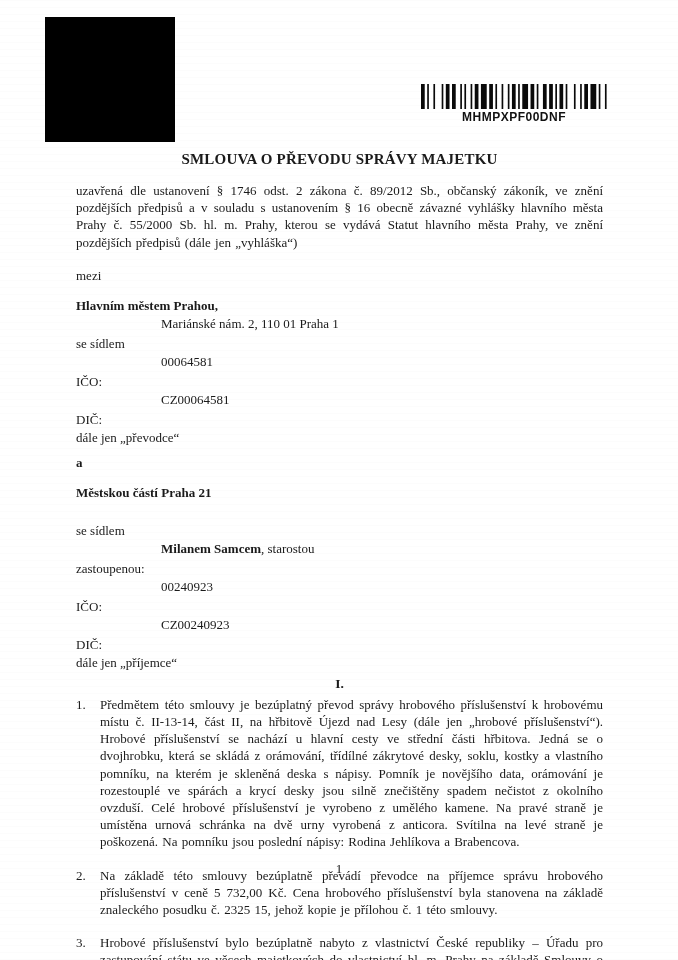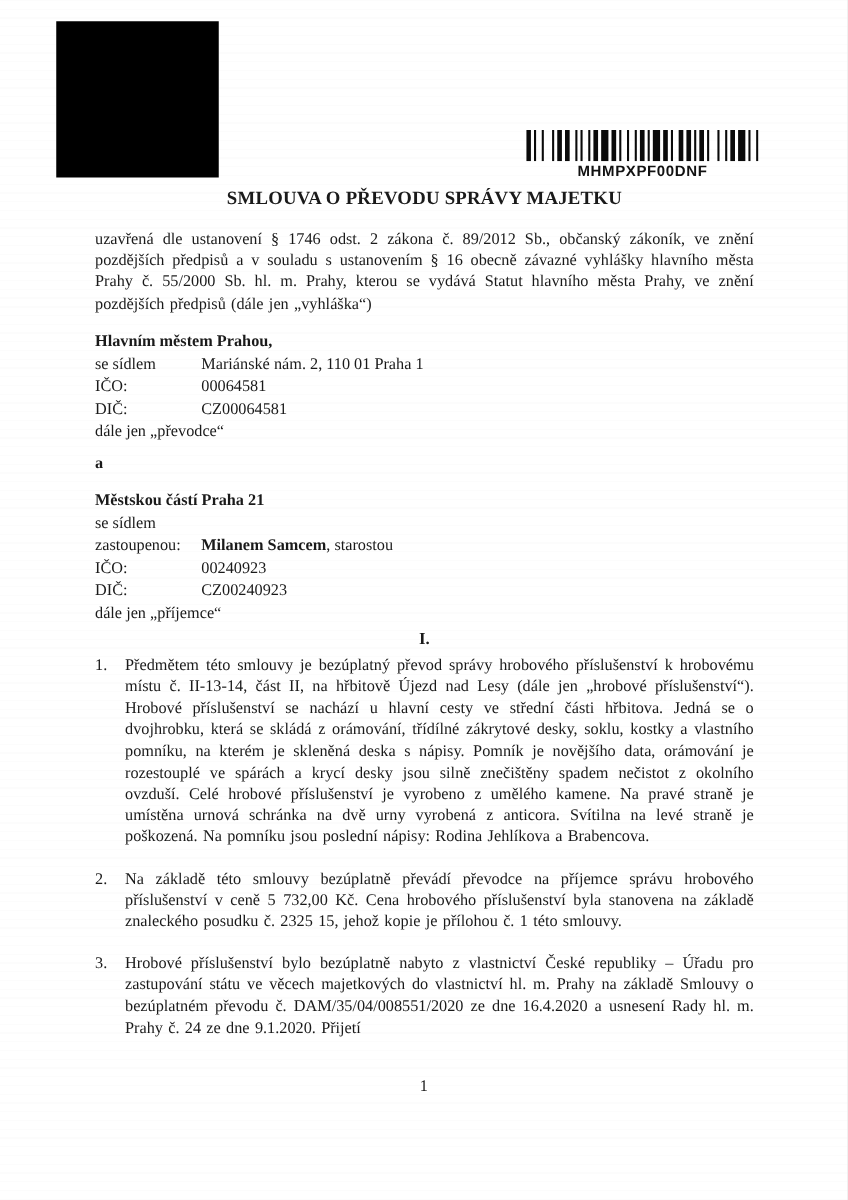--- a/index.html
+++ b/index.html
@@ -11,21 +11,21 @@
     background:#ffffff;
     background-image: repeating-linear-gradient(180deg, rgba(0,0,0,0.012) 0 1px, transparent 1px 7px);
     font-family:"Liberation Serif", serif;
     color:#1a1a1a;
     overflow:hidden;
   }
   .redaction-box {
     position:absolute; left:45px; top:17px;
     width:130px; height:125px; background:#000;
   }
-  .stamp { position:absolute; left:421px; top:104px; width:186px; }
+  .stamp { position:absolute; left:421px; top:84px; width:186px; }
   .barcode { width:186px; height:25px; display:block; }
   .barcode rect { fill:#0a0a0a; }
   .barcode-value {
     text-align:center;
     font-family:"Liberation Sans", sans-serif;
     font-weight:bold; font-size:12px; letter-spacing:0.5px;
     margin-top:1px; color:#111;
   }
   .stejnopis-line {
     display:flex; justify-content:flex-end; align-items:center;
@@ -40,21 +40,21 @@
   .title { text-align:center; font-weight:bold; font-size:15px; line-height:20px; letter-spacing:0.2px; }
   .preamble {
     margin-top:13px; text-align:justify;
     font-size:13px; line-height:17.2px;
     word-spacing:1px;
   }
   .mezi { margin-top:16px; font-size:13px; line-height:17px; }
   .party { margin-top:13px; font-size:13px; line-height:18px; }
   .party-name { font-weight:bold; }
   .party-row { display:flex; }
-  .row-label { flex:0 0 85px; }
+  .row-label { flex:0 0 85px;margin-top:20px; }
   .row-value .b { font-weight:bold; }
   .alias-line .b { font-weight:normal; }
   .and-sep { margin-top:7px; font-weight:bold; font-size:13px; line-height:17px; }
   .section-heading { margin-top:3px; text-align:center; font-weight:bold; font-size:13.5px; line-height:17px; }
   .clauses { margin-top:4px; }
   .clause { display:flex; margin-bottom:16px; font-size:13px; line-height:17.2px; }
   .clause-num { flex:0 0 24px; }
   .clause-text { flex:1; text-align:justify; word-spacing:1px; }
   .page-number {
     position:absolute; left:0; top:861px; width:100%;
@@ -104,20 +104,21 @@
       </svg>
     <div class="barcode-value">MHMPXPF00DNF</div>
   </div>
 
   <div class="content">
 
     <div class="title">SMLOUVA O PŘEVODU SPRÁVY MAJETKU</div>
 
     <p class="preamble">uzavřená dle ustanovení § 1746 odst. 2 zákona č. 89/2012 Sb., občanský zákoník, ve znění pozdějších předpisů a v souladu s ustanovením § 16 obecně závazné vyhlášky hlavního města Prahy č. 55/2000 Sb. hl. m. Prahy, kterou se vydává Statut hlavního města Prahy, ve znění pozdějších předpisů (dále jen „vyhláška“)</p>
 
+    <div class="mezi">mezi</div>
 
     <div class="party">
       <div class="party-name">Hlavním městem Prahou,</div>
       <div class="party-row">
         <span class="row-label">se sídlem</span>
         <span class="row-value">Mariánské nám. 2, 110 01 Praha 1</span>
       </div>
       <div class="party-row">
         <span class="row-label">IČO:</span>
         <span class="row-value">00064581</span>

